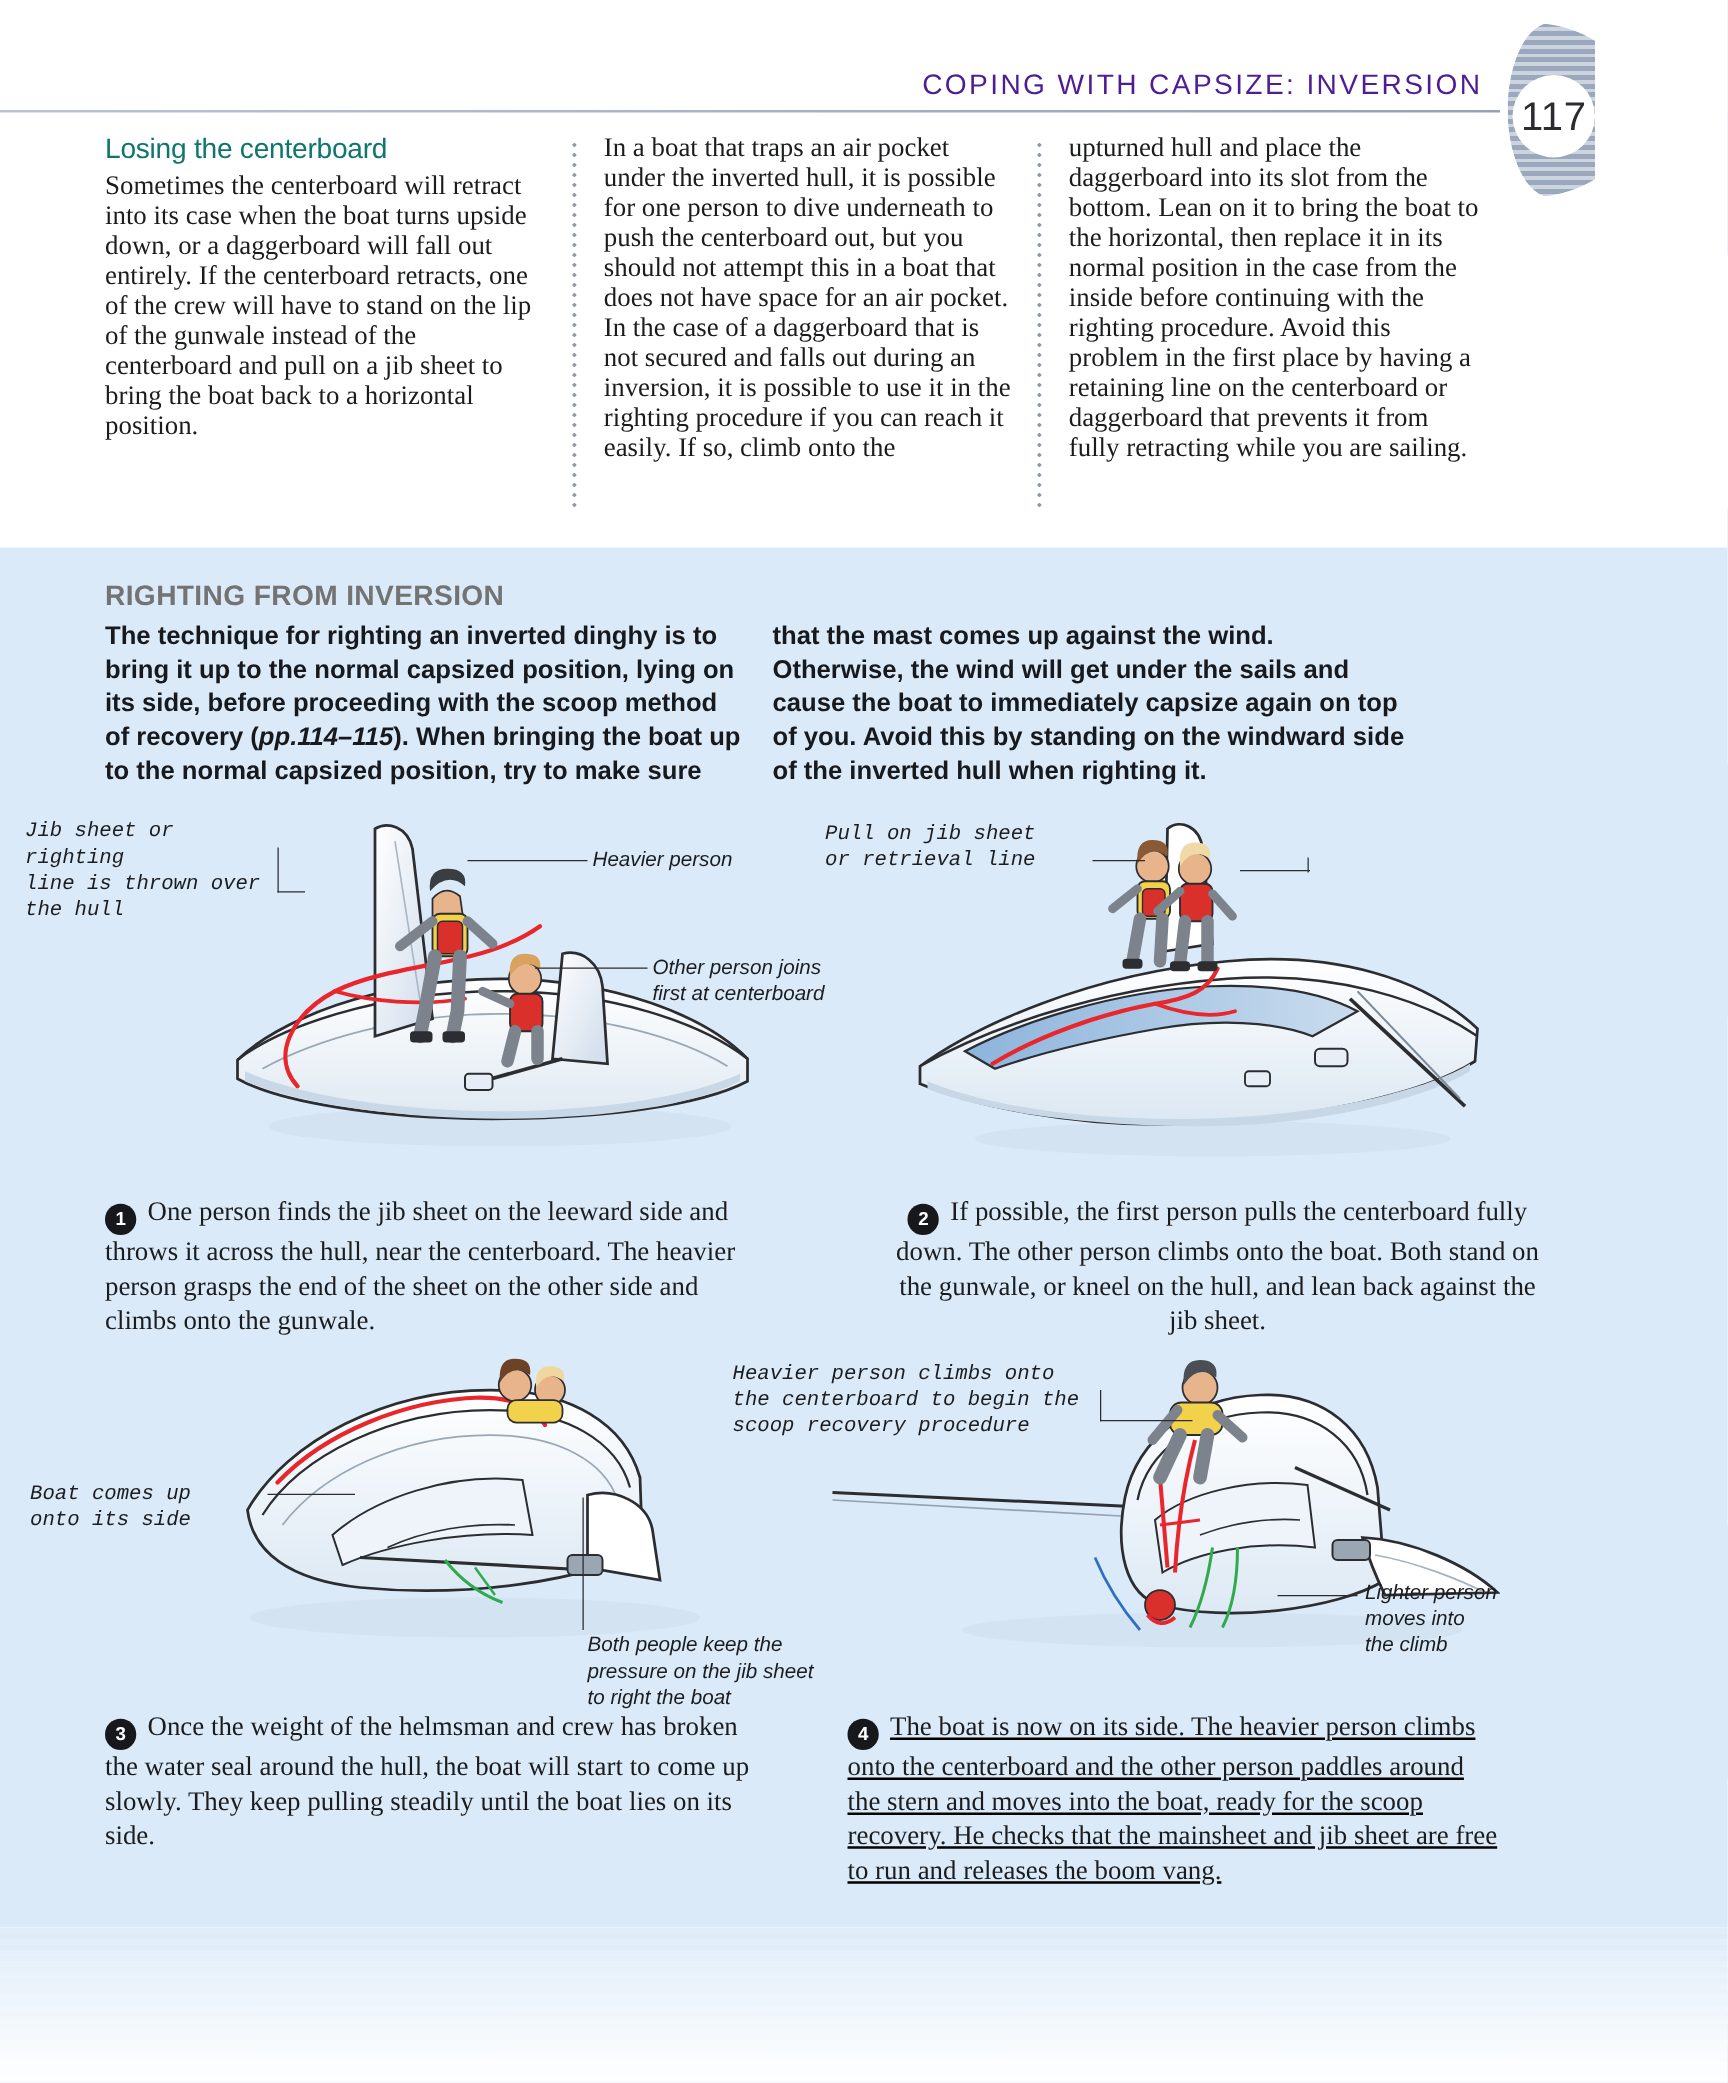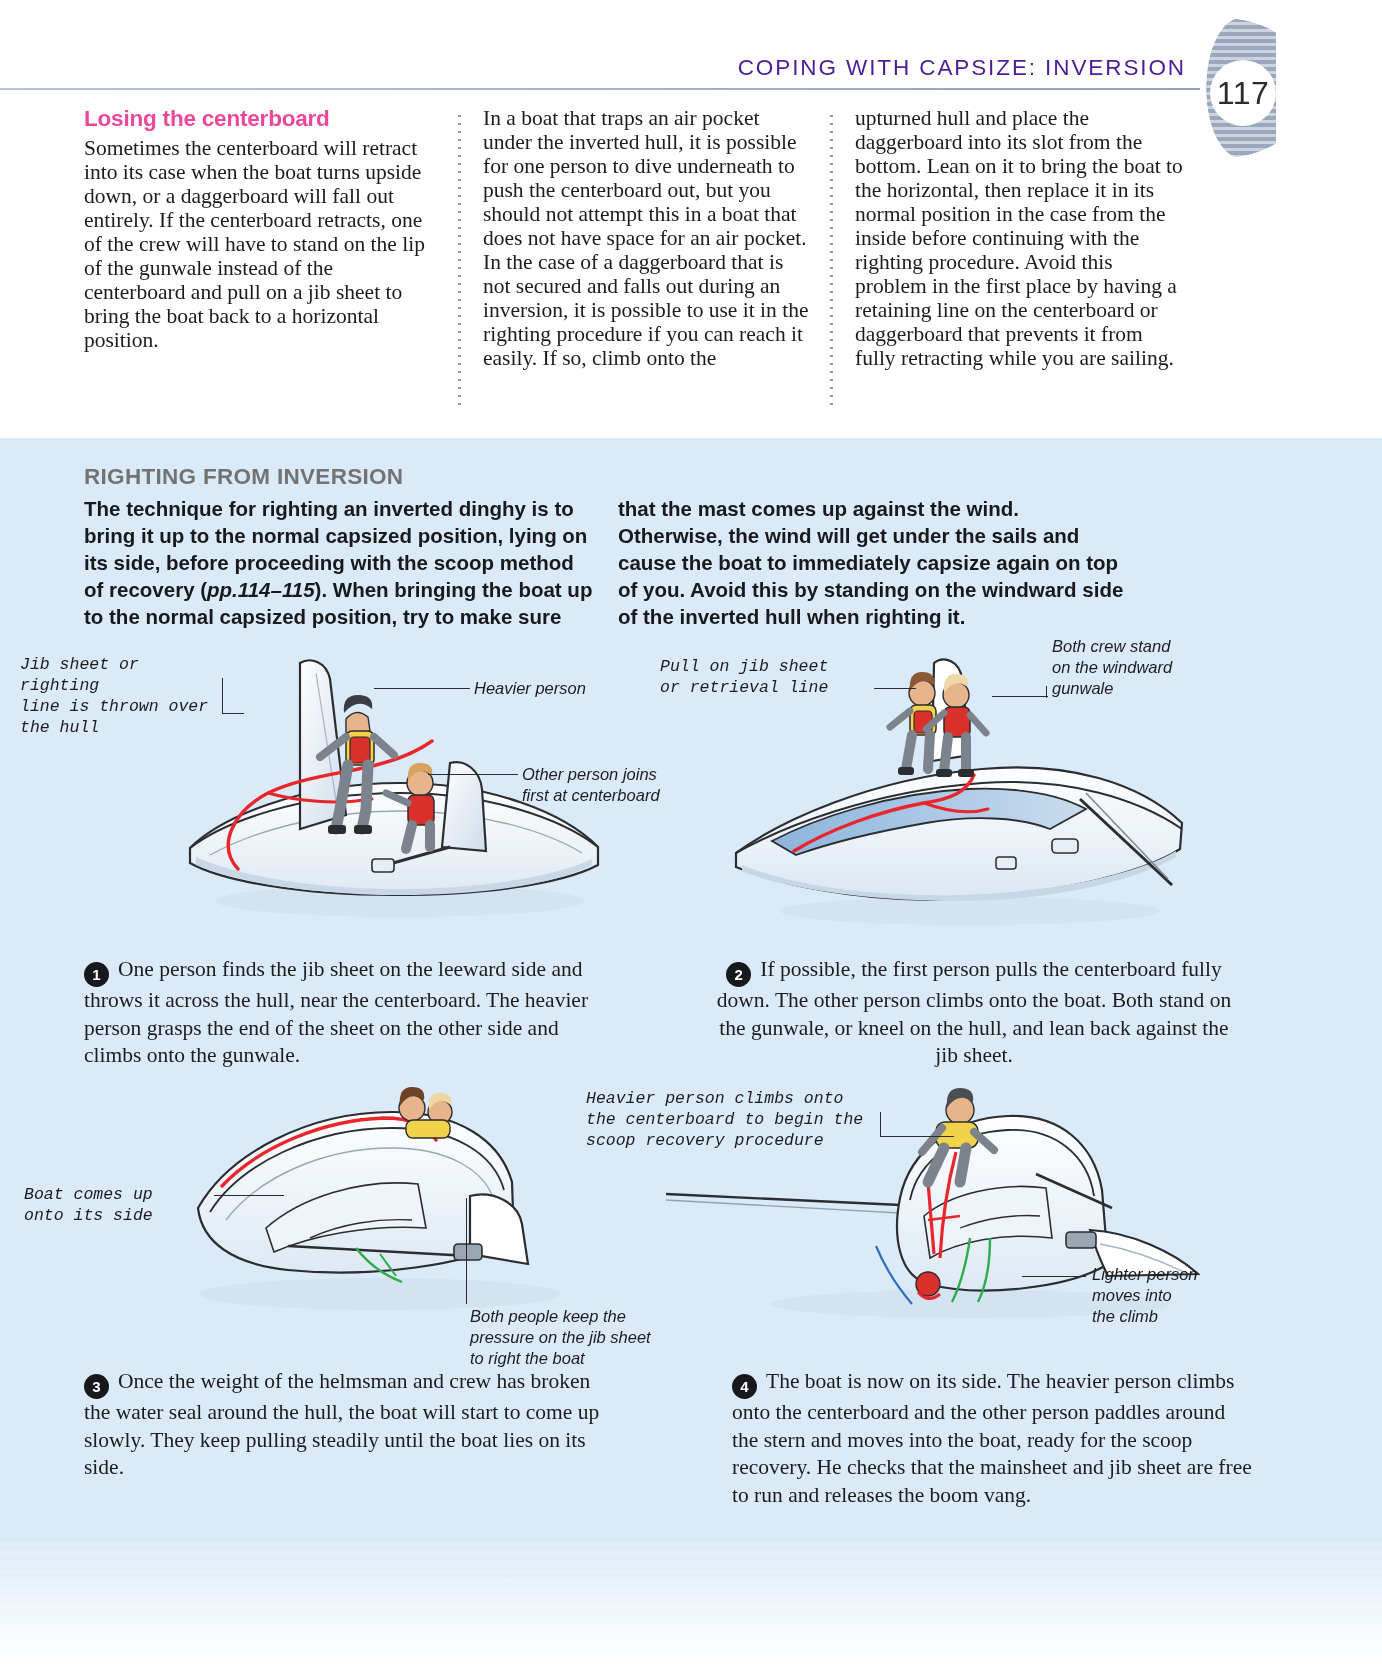--- a/index.html
+++ b/index.html
@@ -60,21 +60,21 @@
   .tcol.c2, .tcol.c3 { padding-left:27px; }
   .tcol.c2 { margin-left:17px; }
   .tcol.c3 { margin-left:17px; }
   .tcol.c2:before, .tcol.c3:before {
     content:""; position:absolute; left:2px; top:6px; width:3px; height:296px;
     background-image:radial-gradient(circle, #8d99ab 1.4px, transparent 1.5px);
     background-size:3px 8px;
   }
   .sec-head {
     font-family:"Liberation Sans", sans-serif;
-    font-weight:bold; font-size:22.5px; color:#ec4899;
+    font-weight:normal; font-size:22.5px; color:#0f766e;
     margin:0 0 4px 0; letter-spacing:-0.2px;
   }
   .bodytext {
     font-family:"Liberation Serif", serif;
     font-size:21.5px; line-height:24px; color:#1b1c1e;
     margin:0; text-align:left;
   }
 
   
   .panel {
@@ -302,23 +302,20 @@
         <rect x="216" y="126" width="16" height="8" rx="3" fill="#2b2d31"></rect>
         <rect x="238" y="126" width="16" height="8" rx="3" fill="#2b2d31"></rect>
       </g>
     </svg>
   </div>
 
   <div class="annot right" style="left:660px; top:218px; width:210px;">Pull on jib sheet
 or retrieval line</div>
   <div class="leader" style="left:874px; top:250px; width:42px;"></div>
 
-  <div class="annot" style="left:1052px; top:198px; width:190px;">Both crew stand
-on the windward
-gunwale</div>
   <div class="leader" style="left:992px; top:258px; width:56px;"></div>
   <div class="leader" style="left:1046px; top:248px; width:1.3px; height:12px;"></div>
 
   <div class="step" style="left:84px; top:518px;">
     <p><span class="stepnum">1</span><span>One person finds the jib sheet on the leeward side and throws it across the hull, near the centerboard. The heavier person grasps the end of the sheet on the other side and climbs onto the gunwale.</span></p>
   </div>
   <div class="step" style="left:714px; top:518px;text-align:center;">
     <p><span class="stepnum">2</span><span>If possible, the first person pulls the centerboard fully down. The other person climbs onto the boat. Both stand on the gunwale, or kneel on the hull, and lean back against the jib sheet.</span></p>
   </div>
 
@@ -424,18 +421,18 @@
   <div class="leader" style="left:880px; top:674px; width:1.3px; height:25px;"></div>
 
   <div class="annot" style="left:1092px; top:826px; width:180px;">Lighter person
 moves into
 the climb</div>
   <div class="leader" style="left:1022px; top:838px; width:64px;"></div>
 
   <div class="step" style="left:84px; top:930px;">
     <p><span class="stepnum">3</span><span>Once the weight of the helmsman and crew has broken the water seal around the hull, the boat will start to come up slowly. They keep pulling steadily until the boat lies on its side.</span></p>
   </div>
-  <div class="step" style="left:732px; top:930px;">
+  <div class="step" style="left:678px; top:930px;text-decoration:underline;">
     <p><span class="stepnum">4</span><span>The boat is now on its side. The heavier person climbs onto the centerboard and the other person paddles around the stern and moves into the boat, ready for the scoop recovery. He checks that the mainsheet and jib sheet are free to run and releases the boom vang.</span></p>
   </div>
 </div>
 
 <div class="footer"></div>
 
 </body></html>

